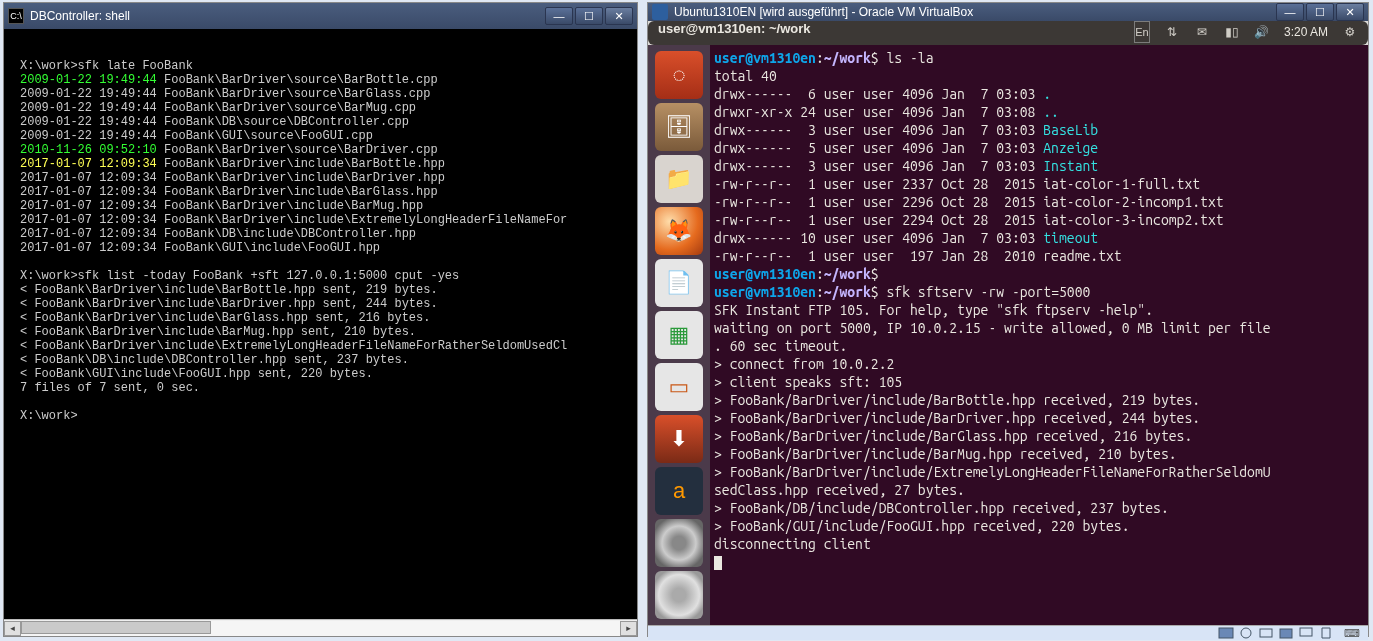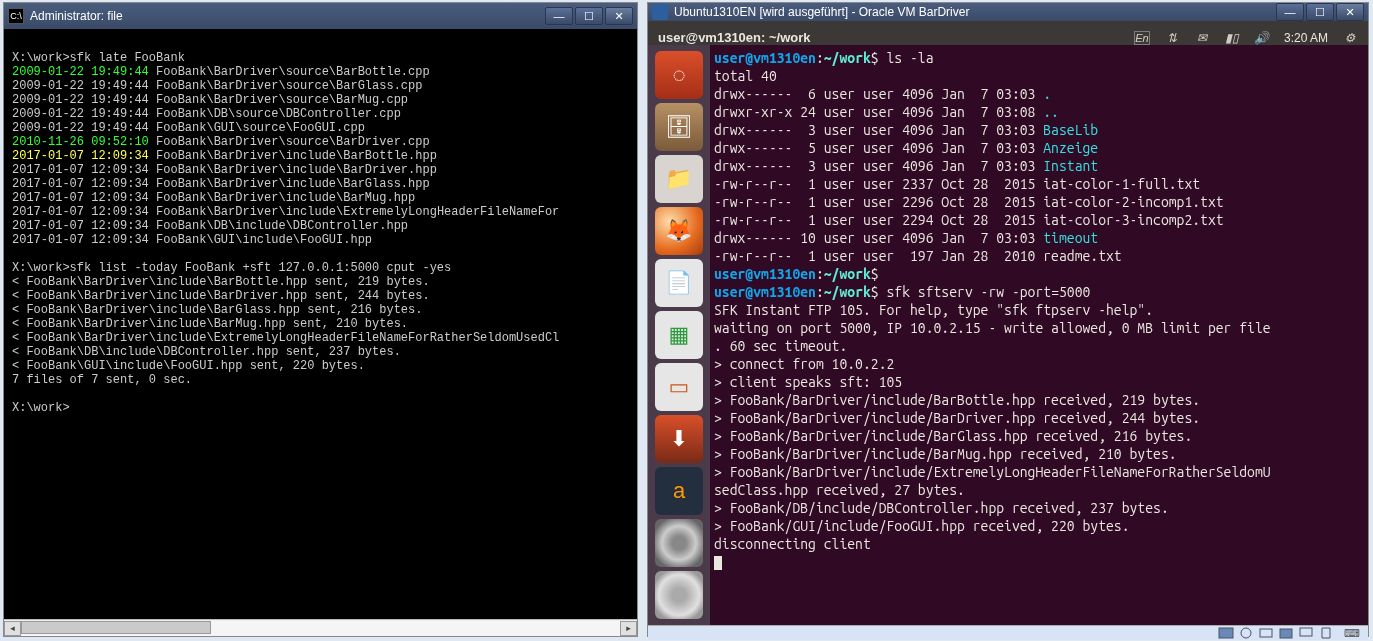--- a/index.html
+++ b/index.html
@@ -9,61 +9,61 @@
   .win-right { left: 647px; top: 2px; width: 722px; height: 635px; }
   .titlebar { height: 26px; background: linear-gradient(#4a5d7e,#3a4a68); display:flex; align-items:center; padding:0 4px; color:#fff; font-size:12px; }
   .titlebar .icon-box { width:16px; height:16px; background:#000; margin-right:6px; display:flex; align-items:center; justify-content:center; font-size:9px; color:#fff; border:1px solid #555;}
   .titlebar .vbox-icon { width:16px; height:16px; background:#2d5f9e; margin-right:6px; border-radius:2px; }
   .titlebar-title { flex:1; white-space:nowrap; overflow:hidden; text-overflow:ellipsis; }
   .win-controls { display:flex; }
   .win-btn { width:28px; height:18px; margin-left:2px; background:linear-gradient(#5a7098,#3a4a68); border:1px solid #2a3550; border-radius:2px; color:#fff; font-size:11px; display:flex; align-items:center; justify-content:center; cursor:pointer;}
   .win-btn.close { background:linear-gradient(#6a7ea0,#3a4a68);}
   .menubar { height:22px; background:#e8ecf0; display:flex; align-items:center; padding:0 6px; font-size:12px; color:#444;}
   .menubar span { margin-right:14px; cursor:pointer; }
-  .terminal { flex:1; background:#000; font-family:"Consolas","Courier New",monospace; font-size:12px; color:#ccc; padding:8px; overflow:hidden; white-space:pre; line-height:14px; }
+  .terminal { flex:1; background:#000; font-family:"Consolas","Courier New",monospace; font-size:12px; color:#ccc; padding:16px; overflow:hidden; white-space:pre; line-height:14px; }
   .green { color:#3f3; }
   .yellow { color:#ff5; }
   .prompt { color:#ccc; }
   .ubuntu-body { flex:1; display:flex; flex-direction:column; background:#dcdad7;}
-  .ubuntu-topbar { height:24px; background:#3c3835; display:flex; align-items:flex-end; padding:0 10px; color:#eae7e0; font-size:13px; font-weight:bold; justify-content:space-between;}
+  .ubuntu-topbar { height:24px; background:#3c3835; display:flex; align-items:flex-start; padding:0 10px; color:#eae7e0; font-size:13px; font-weight:bold; justify-content:space-between;border-radius:6px;}
   .topbar-right { display:flex; align-items:center; gap:14px; font-weight:normal; font-size:12px;}
-  .topbar-indicator { width:16px; height:14px; display:flex; align-items:center; justify-content:center; opacity:.85;font-style:italic;}
+  .topbar-indicator { width:16px; height:22px; display:flex; align-items:center; justify-content:center; opacity:.85;}
   .ubuntu-content { flex:1; display:flex; }
   .launcher { width:62px; background:#4b3a4a; padding:6px 0; display:flex; flex-direction:column; align-items:center; gap:4px;}
   .launch-ico { width:48px; height:48px; border-radius:6px; display:flex; align-items:center; justify-content:center; font-size:22px; color:#fff; cursor:pointer;}
   .ico-dash{background:linear-gradient(#d94f2a,#a52e16);}
   .ico-brown{background:linear-gradient(#b79064,#7a5a3a);}
   .ico-folder{background:#d9d4cf;color:#6b4a2a;}
   .ico-firefox{background:radial-gradient(circle at 30% 30%,#fda,#e56a1e 60%,#a43a10);}
   .ico-libre{background:#e6e6e6;color:#2a7ab0;}
   .ico-calc{background:#e6e6e6;color:#2a9a3a;}
   .ico-impress{background:#e6e6e6;color:#ca5a1a;}
   .ico-soft{background:linear-gradient(#d94f2a,#7a2a16);}
   .ico-amazon{background:#232f3e;color:#ff9900;}
   .ico-disk{background:radial-gradient(circle,#888 20%,#ccc 50%,#666 80%);}
   .ico-disk2{background:radial-gradient(circle,#aaa 20%,#e0e0e0 60%,#999 80%);}
   .ubuntu-term { flex:1; background:#300a24; color:#eae7e0; font-family:"Ubuntu Mono","Consolas",monospace; font-size:14px; line-height:18px; padding:4px 4px; white-space:pre; overflow:hidden; }
   .u-cyan  { color:#34e2e2; }
   .u-prompt-user{ color:#0ea5e9; font-weight:bold;}
-  .u-prompt-path{ color:#5eead4; font-weight:bold;}
+  .u-prompt-path{ color:#c4b5fd; font-weight:bold;}
   .cursor { display:inline-block; width:8px; height:14px; background:#eae7e0; vertical-align:middle;}
   .vb-status { height:22px; background:#d8e4f6; display:flex; align-items:center; justify-content:flex-end; font-size:11px; color:#444; padding:0 8px; border-top:1px solid #aaa;}
   .vb-ico { width:16px; height:14px; margin:0 2px; }
   .scrollbar-h { height:17px; background:#efefef; border-top:1px solid #bbb; display:flex; align-items:center; }
   .sb-btn { width:17px; height:15px; background:#e0e0e0; border:1px solid #999; display:flex; align-items:center; justify-content:center; font-size:9px; color:#444; cursor:pointer;}
   .sb-track { flex:1; height:15px; background:#f5f5f5; position:relative;}
   .sb-thumb { position:absolute; left:0; width:190px; height:13px; top:0; background:#cacaca; border:1px solid #999; cursor:pointer;}
 </style>
 </head>
 <body>
 
 <div class="window win-left">
   <div class="titlebar">
     <span class="icon-box">C:\</span>
-    <span class="titlebar-title">Administrator: file</span>
+    <span class="titlebar-title">DBController: shell</span>
     <div class="win-controls">
       <div class="win-btn">—</div>
       <div class="win-btn">☐</div>
       <div class="win-btn close">✕</div>
     </div>
   </div>
   <div class="terminal" id="left-term">
 <span class="prompt">X:\work&gt;</span>sfk late FooBank
 <span class="green">2009-01-22 19:49:44</span> FooBank\BarDriver\source\BarBottle.cpp
 <span class="">2009-01-22 19:49:44</span> FooBank\BarDriver\source\BarGlass.cpp
@@ -95,21 +95,21 @@
     <div class="sb-track">
         <div class="sb-thumb"></div>
       </div>
     <div class="sb-btn">▸</div>
   </div>
 </div>
 
 <div class="window win-right">
   <div class="titlebar">
     <span class="vbox-icon"></span>
-    <span class="titlebar-title">Ubuntu1310EN [wird ausgeführt] - Oracle VM BarDriver</span>
+    <span class="titlebar-title">Ubuntu1310EN [wird ausgeführt] - Oracle VM VirtualBox</span>
     <div class="win-controls">
       <div class="win-btn">—</div>
       <div class="win-btn">☐</div>
       <div class="win-btn close">✕</div>
     </div>
   </div>
   <div class="ubuntu-body">
     <div class="ubuntu-topbar">
       <span>user@vm1310en: ~/work</span>
       <div class="topbar-right">

